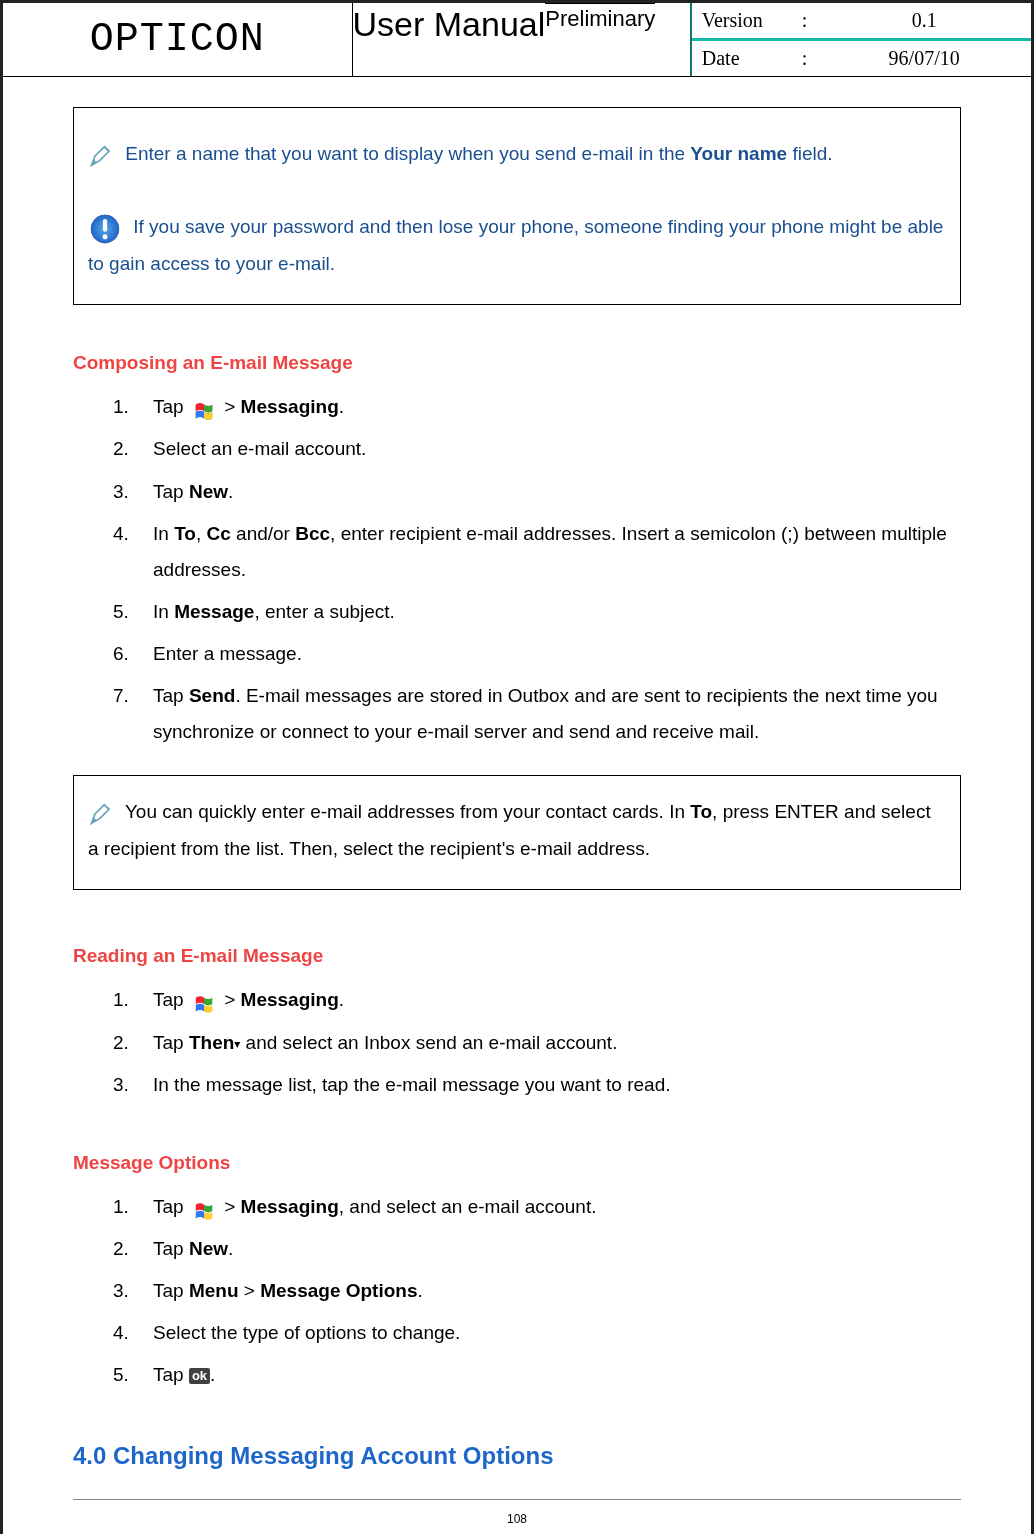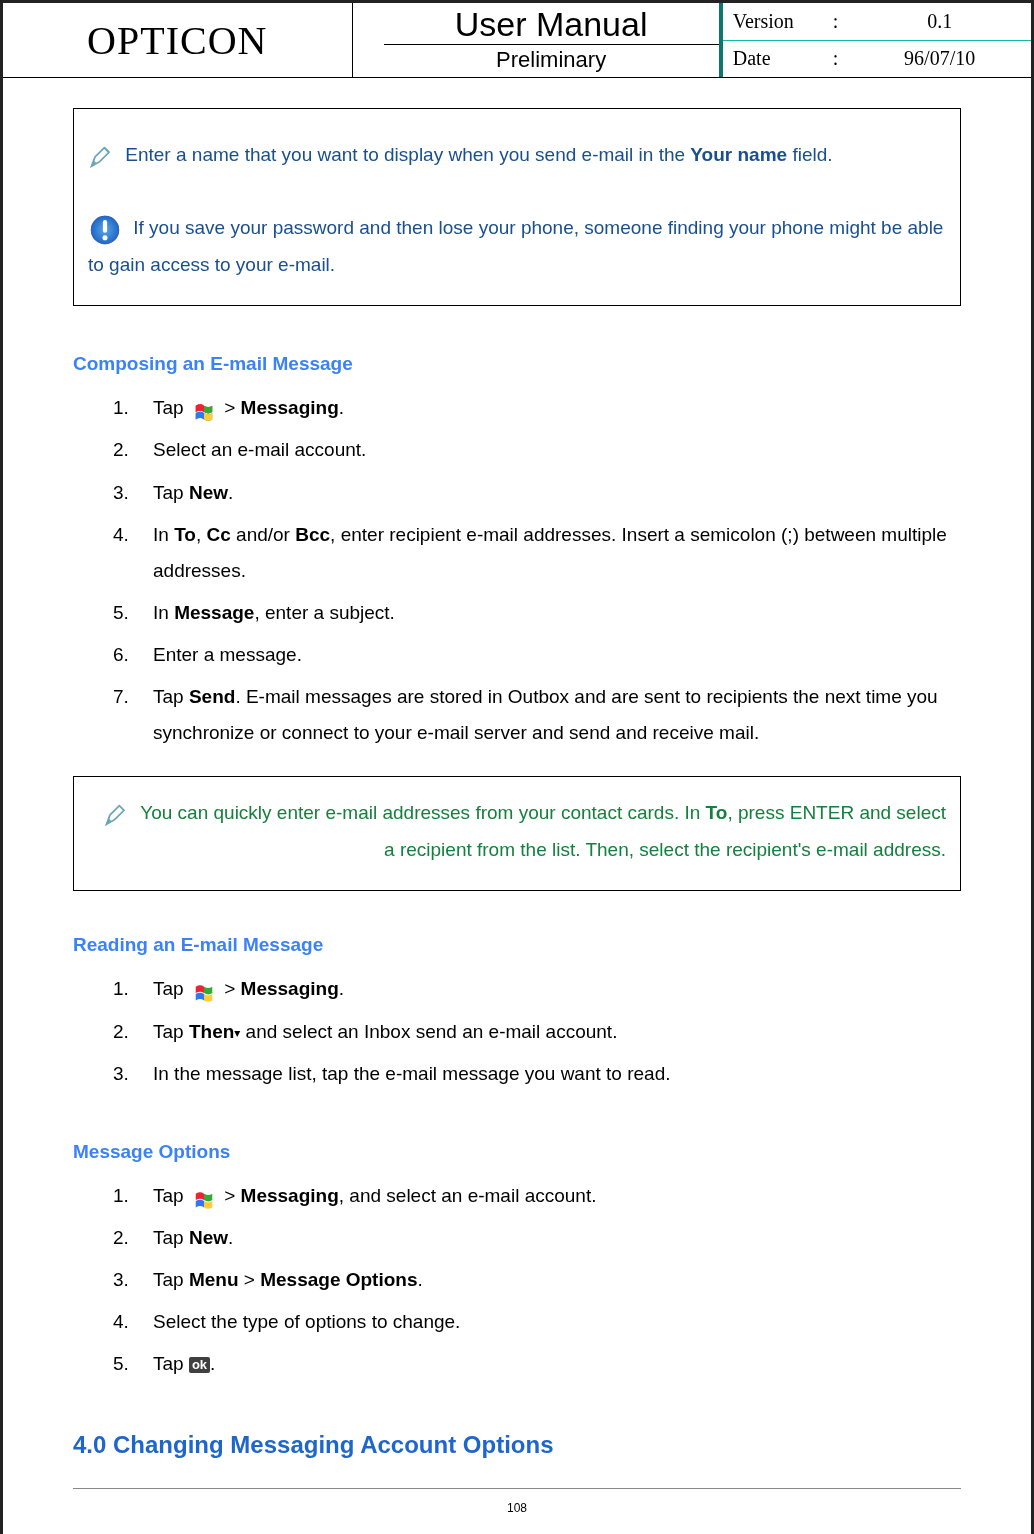--- a/index.html
+++ b/index.html
@@ -3,50 +3,50 @@
 <meta charset="utf-8">
 <style>
   * { box-sizing: border-box; margin: 0; padding: 0; }
   html, body { width: 1034px; background: #fff; font-family: Verdana, Geneva, sans-serif; color: #000; }
   .page { width: 1034px; border: 3px solid #222; padding: 0; }
   
   .hdr { display: flex; border-bottom: 1px solid #000; }
   .hdr-brand {
     flex: 0 0 34%; border-right: 1px solid #000;
     display: flex; align-items: center; justify-content: center;
-    font-family: Liberation Serif, serif; font-size: 40px; font-weight: 400;
+    font-family: Liberation Mono, monospace; font-size: 40px; font-weight: 400;
     letter-spacing: 1px; padding: 6px 4px;
   }
-  .hdr-mid { flex: 0 0 33%; border-right: 4px solid #0f766e; display: flex; flex-direction: column; margin-left: 31px; }
+  .hdr-mid { flex: 0 0 33%; border-right: 2px solid #0f766e; display: flex; flex-direction: row; }
   .hdr-title { text-align: center; font-family: Arial, sans-serif; font-size: 34px; padding: 2px 0 0; }
   .hdr-sub { text-align: center; font-family: Arial, sans-serif; font-size: 22px; border-top: 1px solid #000; padding: 2px 0 4px; }
   .hdr-right { flex: 1; font-size: 20px; font-family: Georgia, 'Times New Roman', serif; }
   .hdr-right table { width: 100%; border-collapse: collapse; height: 100%; }
   .hdr-right td { padding: 6px 10px; vertical-align: middle; }
-  .hdr-right tr:first-child td { border-bottom: 1px solid #14b8a6; } 
+  .hdr-right tr:first-child td { border-bottom: 3px solid #14b8a6; } 
   .hdr-right .label { width: 100px; }
   .hdr-right .colon { width: 20px; text-align: center; }
   .hdr-right .val { text-align: center; }
 
   
   .content { padding: 30px 70px 10px 70px; font-size: 19px; line-height: 1.9; }
   .note-box { border: 1px solid #000; padding: 28px 14px 22px 14px; margin-bottom: 40px; color: #1a4f8f; }
-  .note-box2 { border: 1px solid #000; padding: 18px 14px 22px 14px; margin: 25px 0 36px; color: #15803d; text-align: right; }
+  .note-box2 { border: 1px solid #000; padding: 18px 14px 22px 14px; margin: 25px 0 48px; color: #000000; }
   .note-line { display: block; }
   .bold { font-weight: bold; }
 
   .icon-pen, .icon-alert, .icon-win, .icon-ok {
     display: inline-block; vertical-align: middle;
   }
   .icon-pen svg { width: 28px; height: 28px; vertical-align: middle; margin-right: 4px; }
   .icon-alert svg { width: 34px; height: 34px; vertical-align: middle; margin-right: 6px; }
   .icon-win { width: 22px; height: 22px; position: relative; top: 2px; margin: 0 4px; }
   .icon-ok { background: #404040; color: #fff; font-size: 13px; font-weight: bold; padding: 1px 3px 2px; border-radius: 2px; line-height: 1; vertical-align: middle; }
 
-  h3.section { color: #3b82f6; font-weight: bold; font-size: 19px; margin: 0 0 8px 0; }
+  h3.section { color: #ef4444; font-weight: bold; font-size: 19px; margin: 0 0 8px 0; }
   h2.big-section { color: #1e66c9; font-weight: bold; font-size: 24px; margin: 40px 0 8px 0; }
   ol { list-style: none; padding-left: 40px; }
   ol li { margin: 6px 0; padding-left: 40px; position: relative; }
   ol li .num { position: absolute; left: 0; }
   .dropdown-tri { font-size: 12px; vertical-align: middle; }
 
   .pgnum { text-align: center; font-size: 12px; padding: 8px 0 4px; border-top: 1px solid #888; margin-top: 20px; }
 </style>
 </head>
 <body>

